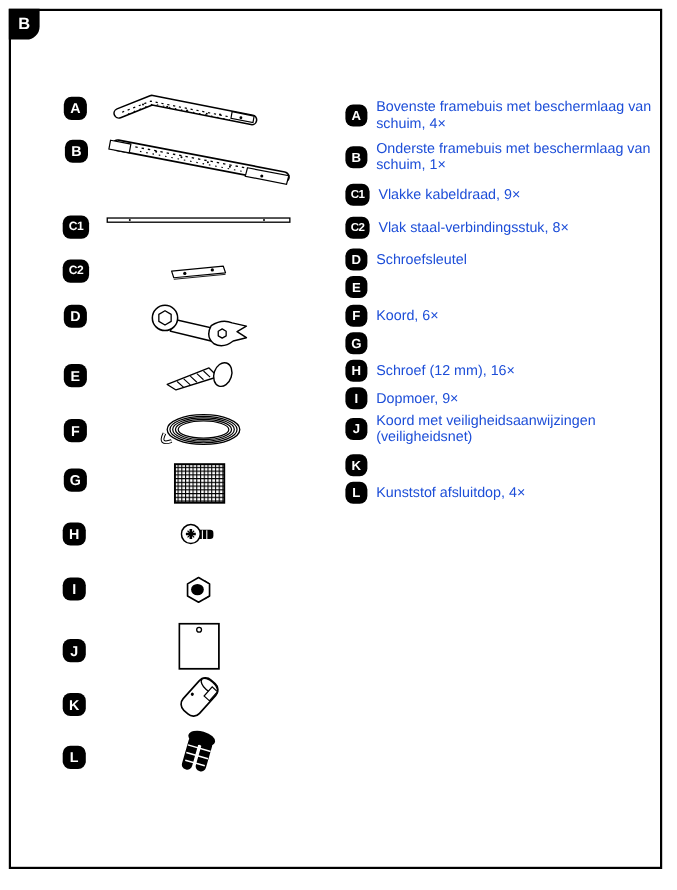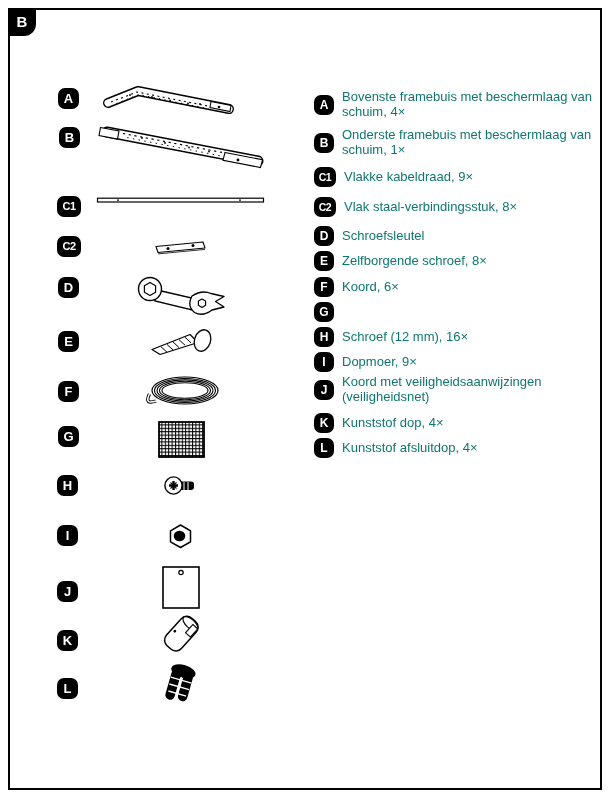--- a/index.html
+++ b/index.html
@@ -10,21 +10,21 @@
   
   .pbadge{position:absolute;width:21px;height:21px;background:#000;color:#fff;border-radius:7px;
     font-weight:bold;font-size:13px;line-height:21px;text-align:center;z-index:2;}
   .pbadge.wide{width:24px;font-size:11px;letter-spacing:-0.5px;}
   .pdraw{position:absolute;z-index:1;}
   
   .lrow{position:absolute;left:314px;width:292px;display:flex;align-items:center;gap:8px;}
   .lbadge{flex:0 0 auto;width:20px;height:20px;background:#000;color:#fff;border-radius:7px;
     font-weight:bold;font-size:12px;line-height:20px;text-align:center;}
   .lbadge.wide{width:22px;font-size:10.5px;letter-spacing:-0.5px;}
-  .ltext{font-size:13px;line-height:14.5px;width:258px;color:#0f766e;}
+  .ltext{font-size:13px;line-height:14.5px;width:258px;color:#1d4ed8;}
 </style>
 </head>
 <body>
 
 <div class="page-border"></div>
 <div class="step-tab">B</div>
 
 <div class="pbadge" style="left:58px;top:88px">A</div>
 <div class="pbadge" style="left:59px;top:127px">B</div>
 <div class="pbadge wide" style="left:57px;top:196px">C1</div>
@@ -167,21 +167,20 @@
 <div class="lrow" style="top:197px">
   <span class="lbadge wide">C2</span>
   <span class="ltext">Vlak staal-verbindingsstuk, 8×</span>
 </div>
 <div class="lrow" style="top:226px">
   <span class="lbadge">D</span>
   <span class="ltext">Schroefsleutel</span>
 </div>
 <div class="lrow" style="top:251px">
   <span class="lbadge">E</span>
-  <span class="ltext">Zelfborgende schroef, 8×</span>
 </div>
 <div class="lrow" style="top:277px">
   <span class="lbadge">F</span>
   <span class="ltext">Koord, 6×</span>
 </div>
 <div class="lrow" style="top:302px">
   <span class="lbadge">G</span>
 </div>
 <div class="lrow" style="top:327px">
   <span class="lbadge">H</span>
@@ -190,18 +189,17 @@
 <div class="lrow" style="top:352px">
   <span class="lbadge">I</span>
   <span class="ltext">Dopmoer, 9×</span>
 </div>
 <div class="lrow" style="top:375px">
   <span class="lbadge">J</span>
   <span class="ltext">Koord met veiligheidsaanwijzingen (veiligheidsnet)</span>
 </div>
 <div class="lrow" style="top:413px">
   <span class="lbadge">K</span>
-  <span class="ltext">Kunststof dop, 4×</span>
 </div>
 <div class="lrow" style="top:438px">
   <span class="lbadge">L</span>
   <span class="ltext">Kunststof afsluitdop, 4×</span>
 </div>
 
 </body></html>

